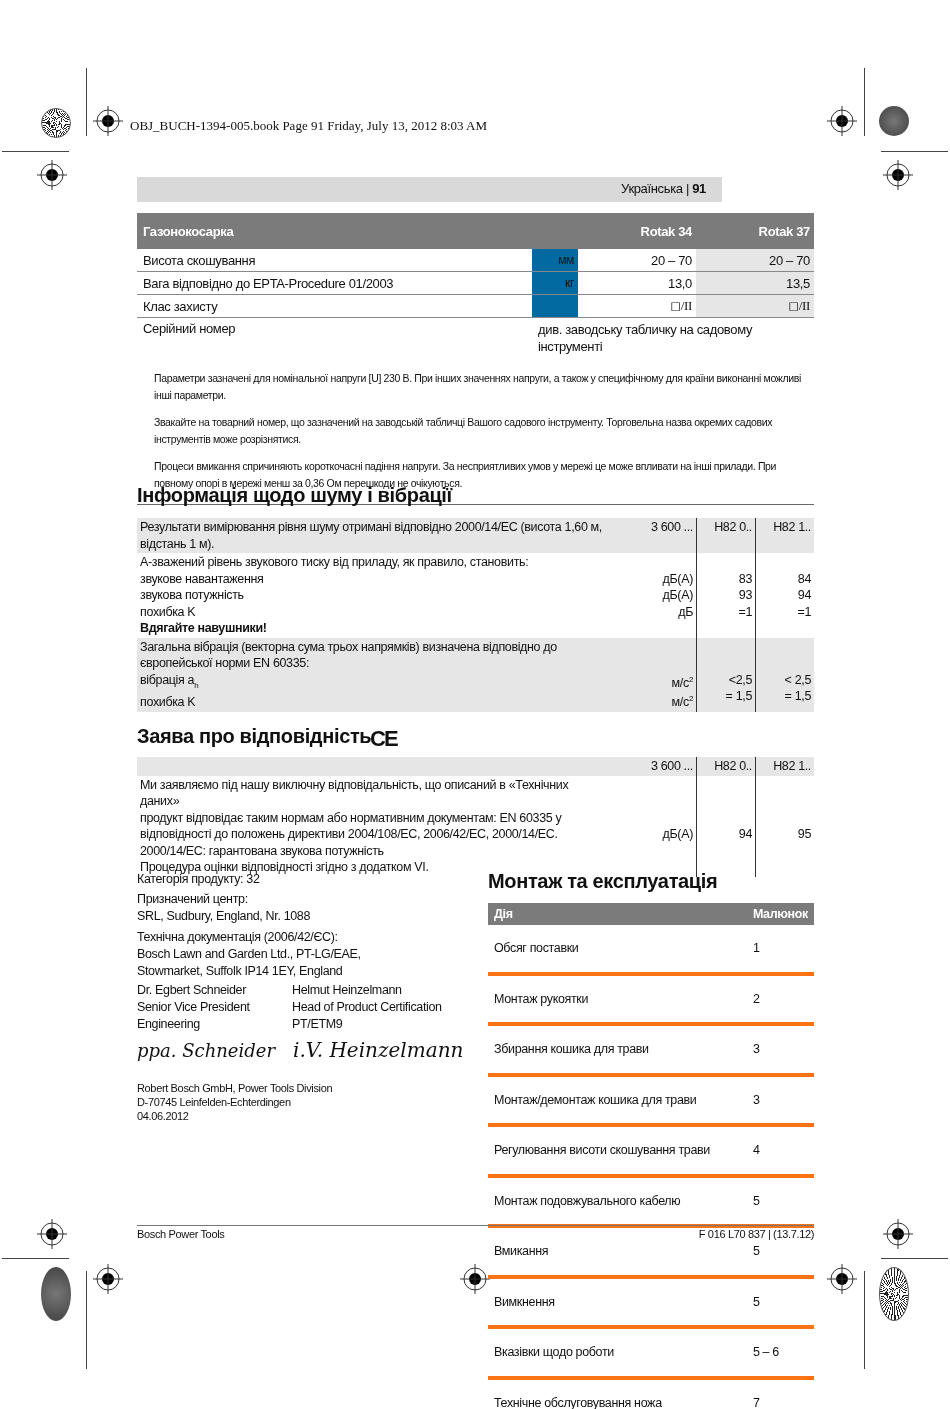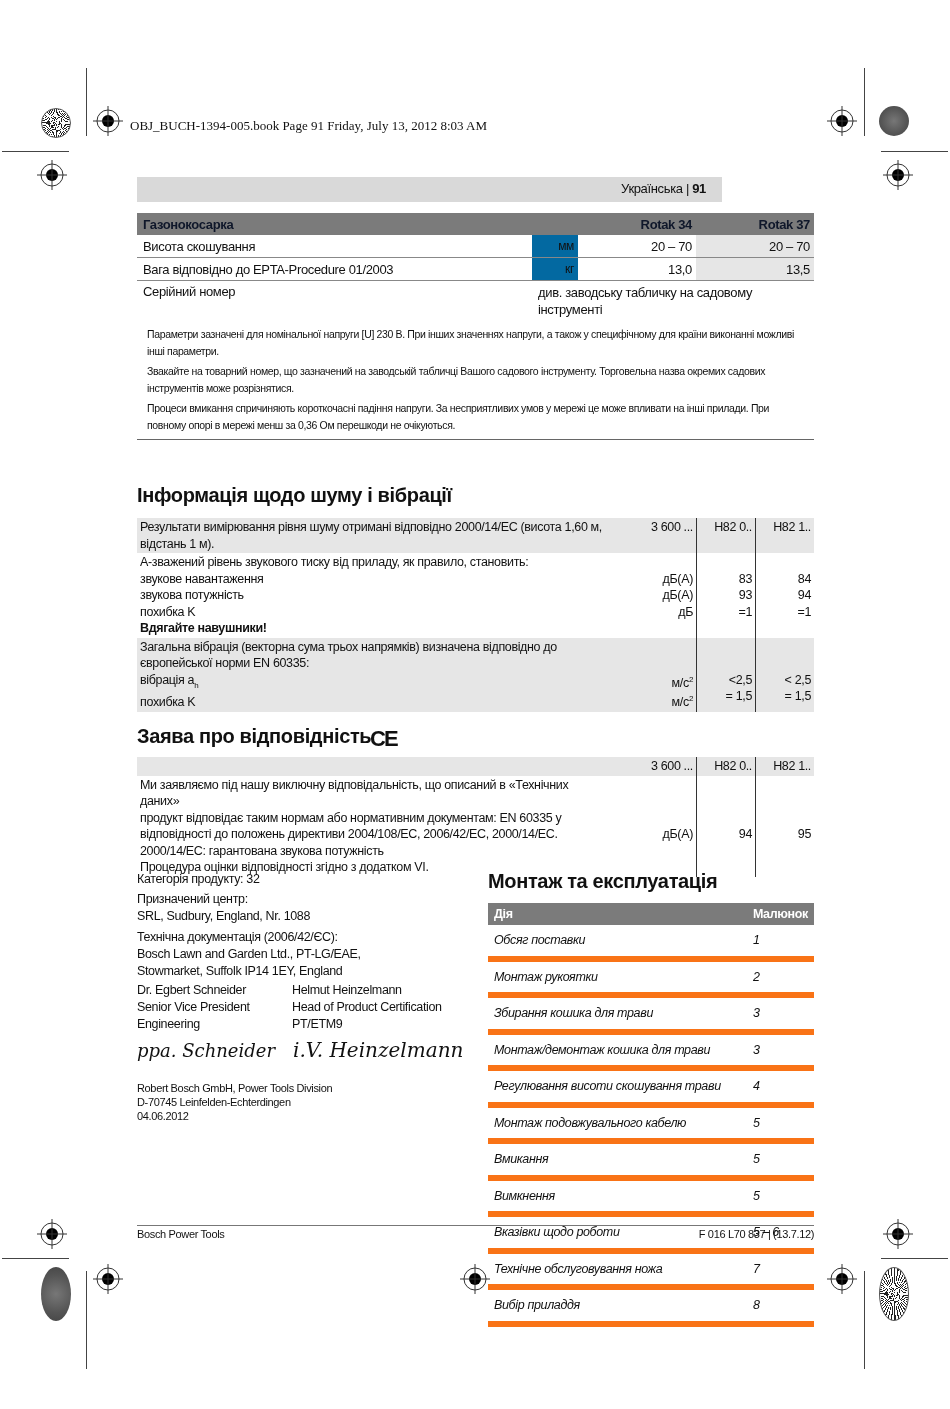--- a/index.html
+++ b/index.html
@@ -18,29 +18,29 @@
   .disc.star { background: repeating-conic-gradient(#222 0deg 3deg, #fff 3deg 8deg); border: 1px solid #555; box-sizing: border-box; }
 
   .header-line { left: 130px; top: 118px; font-size: 13px; }
 
   .lang-bar { left: 137px; top: 177px; width: 585px; height: 25px; background: #d9d9d9; }
   .lang-bar .txt { position: absolute; right: 16px; top: 4px; font-size: 13px; }
   .lang-bar b { font-weight: bold; }
 
   table { border-collapse: collapse; }
   .spec { position: absolute; left: 137px; top: 213px; width: 677px; font-size: 13px; }
-  .spec th { background: #7b7b7b; color: #0f172a; font-weight: bold; text-align: left; height: 22px; padding: 0 4px 0 6px; font-size: 13px; }
+  .spec th { background: #7b7b7b; color: #ffffff; font-weight: bold; text-align: left; height: 36px; padding: 0 4px 0 6px; font-size: 13px; }
   .spec th.r { text-align: right; }
   .spec td { height: 22px; padding: 0 4px 0 6px; border-bottom: 1px solid #888; vertical-align: middle; }
   .spec td.unit { background: #0369a1; text-align: right; font-size: 12px; width: 36px; }
   .spec td.v1 { text-align: right; width: 108px; }
   .spec td.v2 { text-align: right; background: #e6e6e6; width: 108px; }
   .spec td.serial { border-bottom: none; vertical-align: top; padding-top: 3px; }
   .spec tr.notes td { font-size: 10.5px; line-height: 16.5px; padding: 4px 0 2px 6px; border-bottom: 1px solid #666; }
-  .spec tr.notes p { margin: 4px; }
+  .spec tr.notes p { margin: 11px; }
 
   h2 { position: absolute; margin: 0; font-size: 20px; font-weight: bold; letter-spacing: -0.5px; }
 
   .noise { position: absolute; left: 137px; top: 518px; width: 677px; font-size: 12.5px; line-height: 16.5px; }
   .noise td { padding: 1px 3px; vertical-align: top; }
   .noise .g { background: #e6e6e6; }
   .noise .col { border-left: 1px solid #333; text-align: right; width: 52px; padding-right: 3px; }
   .noise .first { text-align: right; width: 80px; }
   .noise td.units { text-align: right; }
   sup, sub { font-size: 8px; }
@@ -51,21 +51,21 @@
   .decl td { padding: 1px 3px; vertical-align: top; }
   .decl .g { background: #e6e6e6; }
   .decl .col { border-left: 1px solid #333; text-align: right; width: 52px; }
 
   .leftblock { position: absolute; left: 137px; font-size: 12.5px; line-height: 17px; }
   .sig { position: absolute; font-family: "DejaVu Serif", serif; font-style: italic; font-size: 22px; }
   .addr { position: absolute; left: 137px; top: 1081px; font-size: 11px; line-height: 14px; }
 
   .mont { position: absolute; left: 488px; top: 903px; width: 326px; font-size: 12.5px; }
   .mont th { background: #7b7b7b; color: #fff; text-align: left; height: 22px; padding: 0 6px; font-weight: bold; }
-  .mont td { height: 22.5px; padding: 4px 6px; border-bottom: 6px solid #f97316; font-style: italic; }
+  .mont td { height: 22.5px; padding: 12px 6px; border-bottom: 4px solid #f97316; }
   .mont td.n { width: 48px; }
 
   .footer-line { position: absolute; left: 137px; top: 1225px; width: 677px; height: 1px; background: #777; }
   .footer-l { position: absolute; left: 137px; top: 1228px; font-size: 11px; }
   .footer-r { position: absolute; right: 136px; top: 1228px; font-size: 11px; }
 </style>
 </head>
 <body>
 
 <div>
@@ -162,20 +162,26 @@
     <td>Висота скошування</td>
     <td class="unit">мм</td>
     <td class="v1">20 – 70</td>
     <td class="v2">20 – 70</td>
   </tr>
   <tr>
     <td>Вага відповідно до EPTA-Procedure 01/2003</td>
     <td class="unit">кг</td>
     <td class="v1">13,0</td>
     <td class="v2">13,5</td>
+  </tr>
+  <tr>
+    <td>Клас захисту</td>
+    <td class="unit"></td>
+    <td class="v1 serif">◻/II</td>
+    <td class="v2 serif">◻/II</td>
   </tr>
   <tr>
     <td class="serial">Серійний номер</td>
     <td class="serial" colspan="3" style="padding-left:6px;line-height:17px;">див. заводську табличку на садовому інструменті</td>
   </tr>
   <tr class="notes">
     <td colspan="4">
       <p>Параметри зазначені для номінальної напруги [U] 230 В. При інших значеннях напруги, а також у специфічному для країни виконанні можливі інші параметри.</p>
       <p>Звакайте на товарний номер, що зазначений на заводській табличці Вашого садового інструменту. Торговельна назва окремих садових інструментів може розрізнятися.</p>
       <p>Процеси вмикання спричиняють короткочасні падіння напруги. За несприятливих умов у мережі це може впливати на інші прилади. При повному опорі в мережі менш за 0,36 Ом перешкоди не очікуються.</p>

